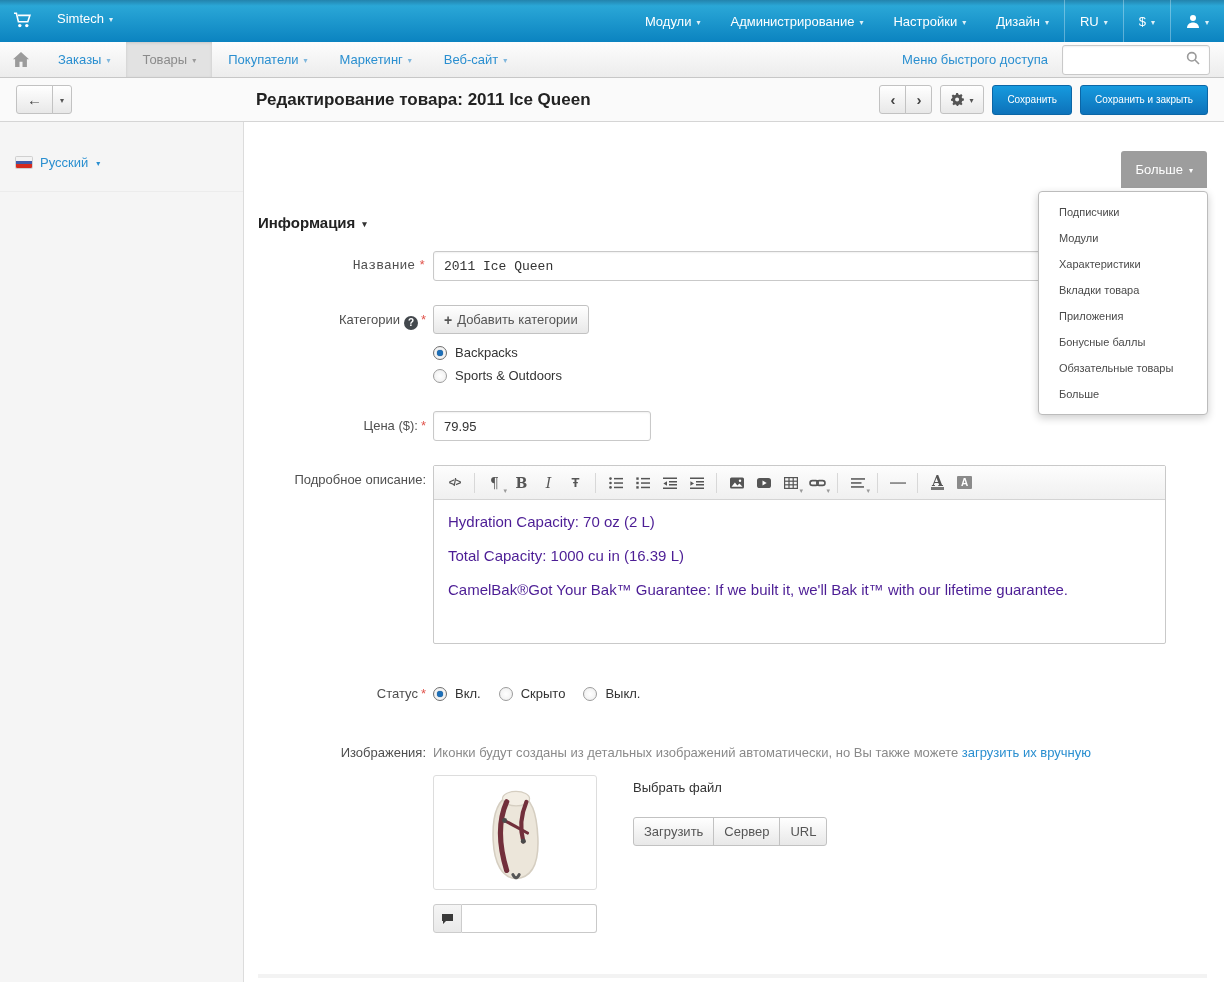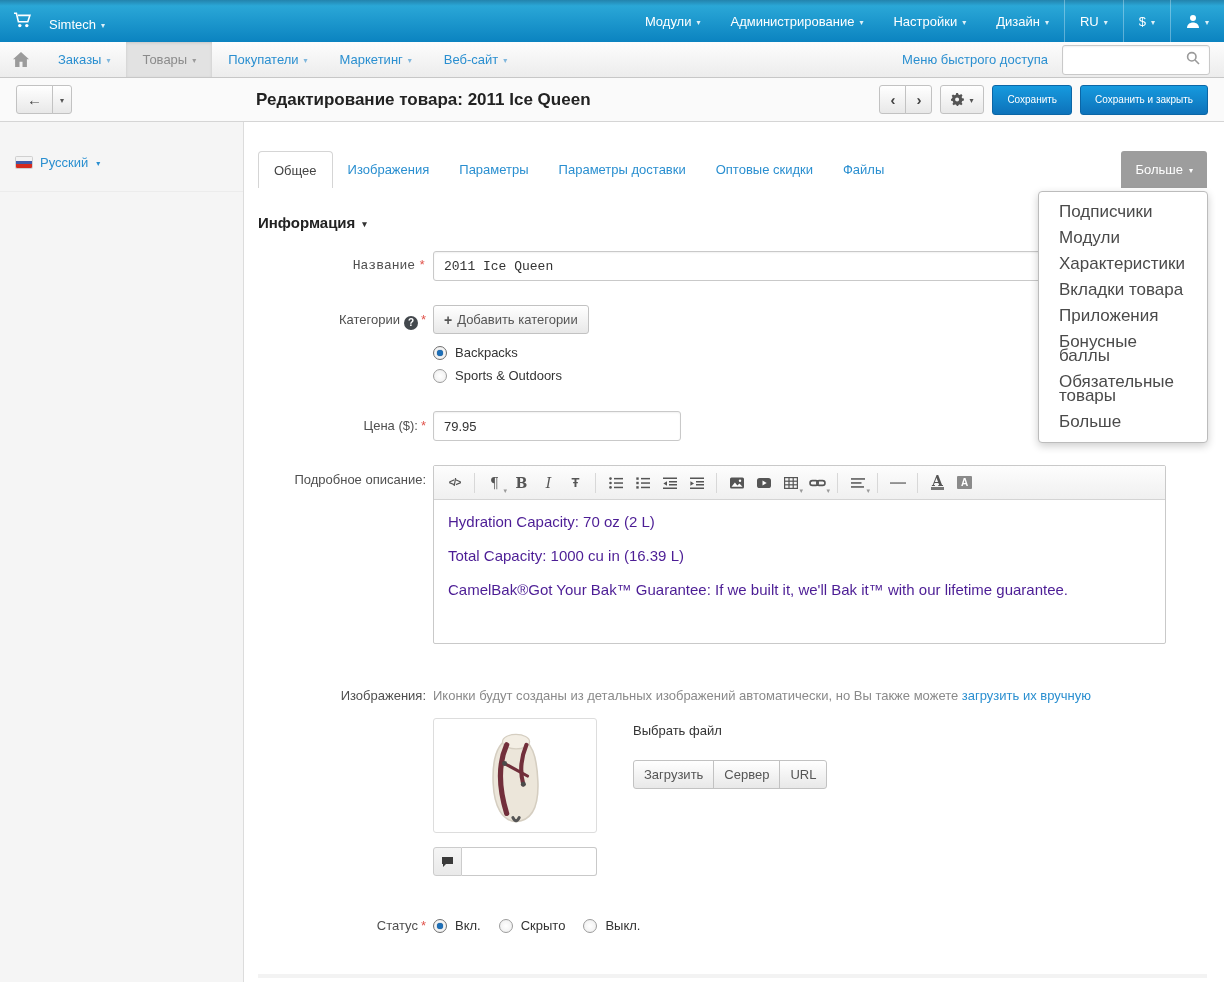--- a/index.html
+++ b/index.html
@@ -3,21 +3,21 @@
 <meta charset="utf-8">
 <style>
   * { box-sizing: border-box; margin:0; padding:0; }
   html,body { width:1224px; height:982px; overflow:hidden; }
   body { font-family:"Liberation Sans", sans-serif; font-size:13px; color:#333; background:#fff; }
   a { text-decoration:none; cursor:pointer; }
 
   
   .topbar { height:42px; background:linear-gradient(180deg,#2383ad 0,#2aa7d7 14%,#0b83c0 100%);
             display:flex; align-items:center; color:#fff; }
-  .topbar-left { display:flex; align-items:flex-end; padding-left:13px; }
+  .topbar-left { display:flex; align-items:flex-start; padding-left:13px;gap:8px; }
   .brand { color:#fff; margin-left:15px; display:flex; align-items:center; gap:5px; font-size:13px; }
   .topbar-right { margin-left:auto; display:flex; align-items:stretch; height:100%; }
   .topmenu-item { color:#fff; display:flex; align-items:center; gap:5px; padding:0 15px; font-size:13px; }
   .topmenu-item.sep { border-left:1px solid rgba(255,255,255,.32); }
   .caret { font-size:8px; color:rgba(255,255,255,.85); position:relative; top:1px; }
 
   
   .navbar2 { height:36px; background:linear-gradient(180deg,#fdfdfd,#ececec); border-bottom:1px solid #c7c7c7;
              display:flex; align-items:stretch; }
   .home-link { width:42px; display:flex; align-items:center; justify-content:center; }
@@ -60,35 +60,35 @@
   
   .tabs { display:flex; align-items:stretch; margin-top:29px; height:37px; }
   .tab { display:flex; align-items:center; padding:0 15px; color:#2a8fd0; font-size:13px; }
   .tab.active { background:#fff; border:1px solid #d5d5d5; border-bottom:none; border-radius:4px 4px 0 0; color:#444; }
   .more-btn { margin-left:auto; background:#9d9d9d; color:#fff; border:none; border-radius:3px 3px 0 0;
               padding:0 14px; font-size:13px; display:flex; align-items:center; gap:6px; cursor:pointer; font-family:inherit; }
   .more-btn .caret { color:#fff; }
 
   .dropdown { position:absolute; top:69px; right:16px; width:170px; background:#fff; border:1px solid #bcbcbc;
               border-radius:4px; box-shadow:0 3px 9px rgba(0,0,0,.2); padding:7px 0; z-index:20; }
-  .dropdown a { display:block; padding:6px 20px; color:#4a4a4a; font-size:17px; line-height:14px; }
+  .dropdown a { display:block; padding:6px 20px; color:#4a4a4a; font-size:11px; line-height:14px; }
 
   
   .section-title { margin:26px 0 0 0; font-size:15px; font-weight:bold; color:#222;
                    display:flex; align-items:center; gap:7px; }
   .section-title .caret { color:#333; font-size:9px; }
   .frow { display:flex; align-items:flex-start; }
   .flabel { width:168px; text-align:right; margin-right:7px; padding-top:7px; color:#4f4f4f; white-space:nowrap; }
   .req { color:#e0544c; margin-left:3px; }
   .help-badge { display:inline-block; width:14px; height:14px; border-radius:50%; background:#43484d; color:#fff;
                 font-size:10px; font-weight:bold; line-height:14px; text-align:center; margin-left:4px; position:relative; top:2px;}
   input[type=text] { height:30px; border:1px solid #c9c9c9; border-radius:3px; padding:0 10px; font-size:13px;
                      font-family:inherit; color:#333; box-shadow:inset 0 1px 2px rgba(0,0,0,.06); outline:none; }
   .input-name { width:774px; }
-  .input-price { width:248px; }
+  .input-price { width:218px; }
   .btn-add { height:29px; }
   .plus-glyph { font-weight:bold; color:#555; font-size:14px; line-height:1; }
 
   .radio-col { display:flex; flex-direction:column; gap:8px; margin-top:11px; }
   .radio-row-inline { display:flex; gap:18px; padding-top:7px; }
   .radio-item { display:inline-flex; align-items:center; gap:8px; color:#333; cursor:pointer; }
   .radio { width:14px; height:14px; border-radius:50%; border:1px solid #9c9c9c;
            background:radial-gradient(#fff,#ececec); position:relative; flex:0 0 auto; }
   .radio.checked { border-color:#6f6f6f; }
   .radio.checked::after { content:""; position:absolute; left:3px; top:3px; width:6px; height:6px;
@@ -254,28 +254,20 @@
         <span class="flag-ru"></span>
         <span>Русский</span>
         <span class="caret" style="color:#2a8fd0;">▾</span>
       </a>
     </div>
   </div>
 
   <div class="content">
 
     <div class="tabs">
-      <span style="display:flex;align-items:stretch;">
-          <a class="tab active">Общее</a>
-          <a class="tab">Изображения</a>
-          <a class="tab">Параметры</a>
-          <a class="tab">Параметры доставки</a>
-          <a class="tab">Оптовые скидки</a>
-          <a class="tab">Файлы</a>
-        </span>
       <button class="more-btn">
         <span>Больше</span>
         <span class="caret">▾</span>
       </button>
     </div>
 
     <div class="dropdown">
         <a>Подписчики</a>
         <a>Модули</a>
         <a>Характеристики</a>
@@ -466,20 +458,38 @@
                 <span style="background:#8a8a8a;color:#fff;font-weight:bold;font-size:10px;padding:1px 4px;border-radius:1px;">A</span>
               </span>
             </button>
           </div>
         <div class="ed-body">
             <p>Hydration Capacity: 70 oz (2 L)</p>
             <p>Total Capacity: 1000 cu in (16.39 L)</p>
             <p>CamelBak®Got Your Bak™ Guarantee: If we built it, we'll Bak it™ with our lifetime guarantee.</p>
           </div>
       </div>
+    </div>
+
+    <div class="frow" style="margin-top:35px;">
+      <div class="flabel"><span>Статус</span><span class="req">*</span></div>
+      <div class="radio-row-inline">
+          <label class="radio-item">
+            <span class="radio checked"></span>
+            <span>Вкл.</span>
+          </label>
+          <label class="radio-item">
+            <span class="radio"></span>
+            <span>Скрыто</span>
+          </label>
+          <label class="radio-item">
+            <span class="radio"></span>
+            <span>Выкл.</span>
+          </label>
+        </div>
     </div>
 
     <div class="frow" style="margin-top:37px;">
       <div class="flabel"><span>Изображения:</span></div>
       <div>
         <div class="hint">
           <span>Иконки будут созданы из детальных изображений автоматически, но Вы также можете</span>
           <a>загрузить их вручную</a>
         </div>
         <div class="img-area">
@@ -510,33 +520,15 @@
             <span class="btn-group file-btns">
                 <button class="btn">Загрузить</button>
                 <button class="btn">Сервер</button>
                 <button class="btn">URL</button>
               </span>
           </div>
         </div>
       </div>
     </div>
 
-    <div class="frow" style="margin-top:35px;">
-      <div class="flabel"><span>Статус</span><span class="req">*</span></div>
-      <div class="radio-row-inline">
-          <label class="radio-item">
-            <span class="radio checked"></span>
-            <span>Вкл.</span>
-          </label>
-          <label class="radio-item">
-            <span class="radio"></span>
-            <span>Скрыто</span>
-          </label>
-          <label class="radio-item">
-            <span class="radio"></span>
-            <span>Выкл.</span>
-          </label>
-        </div>
-    </div>
-
     <div class="divider"></div>
   </div>
 </div>
 
 </body></html>

